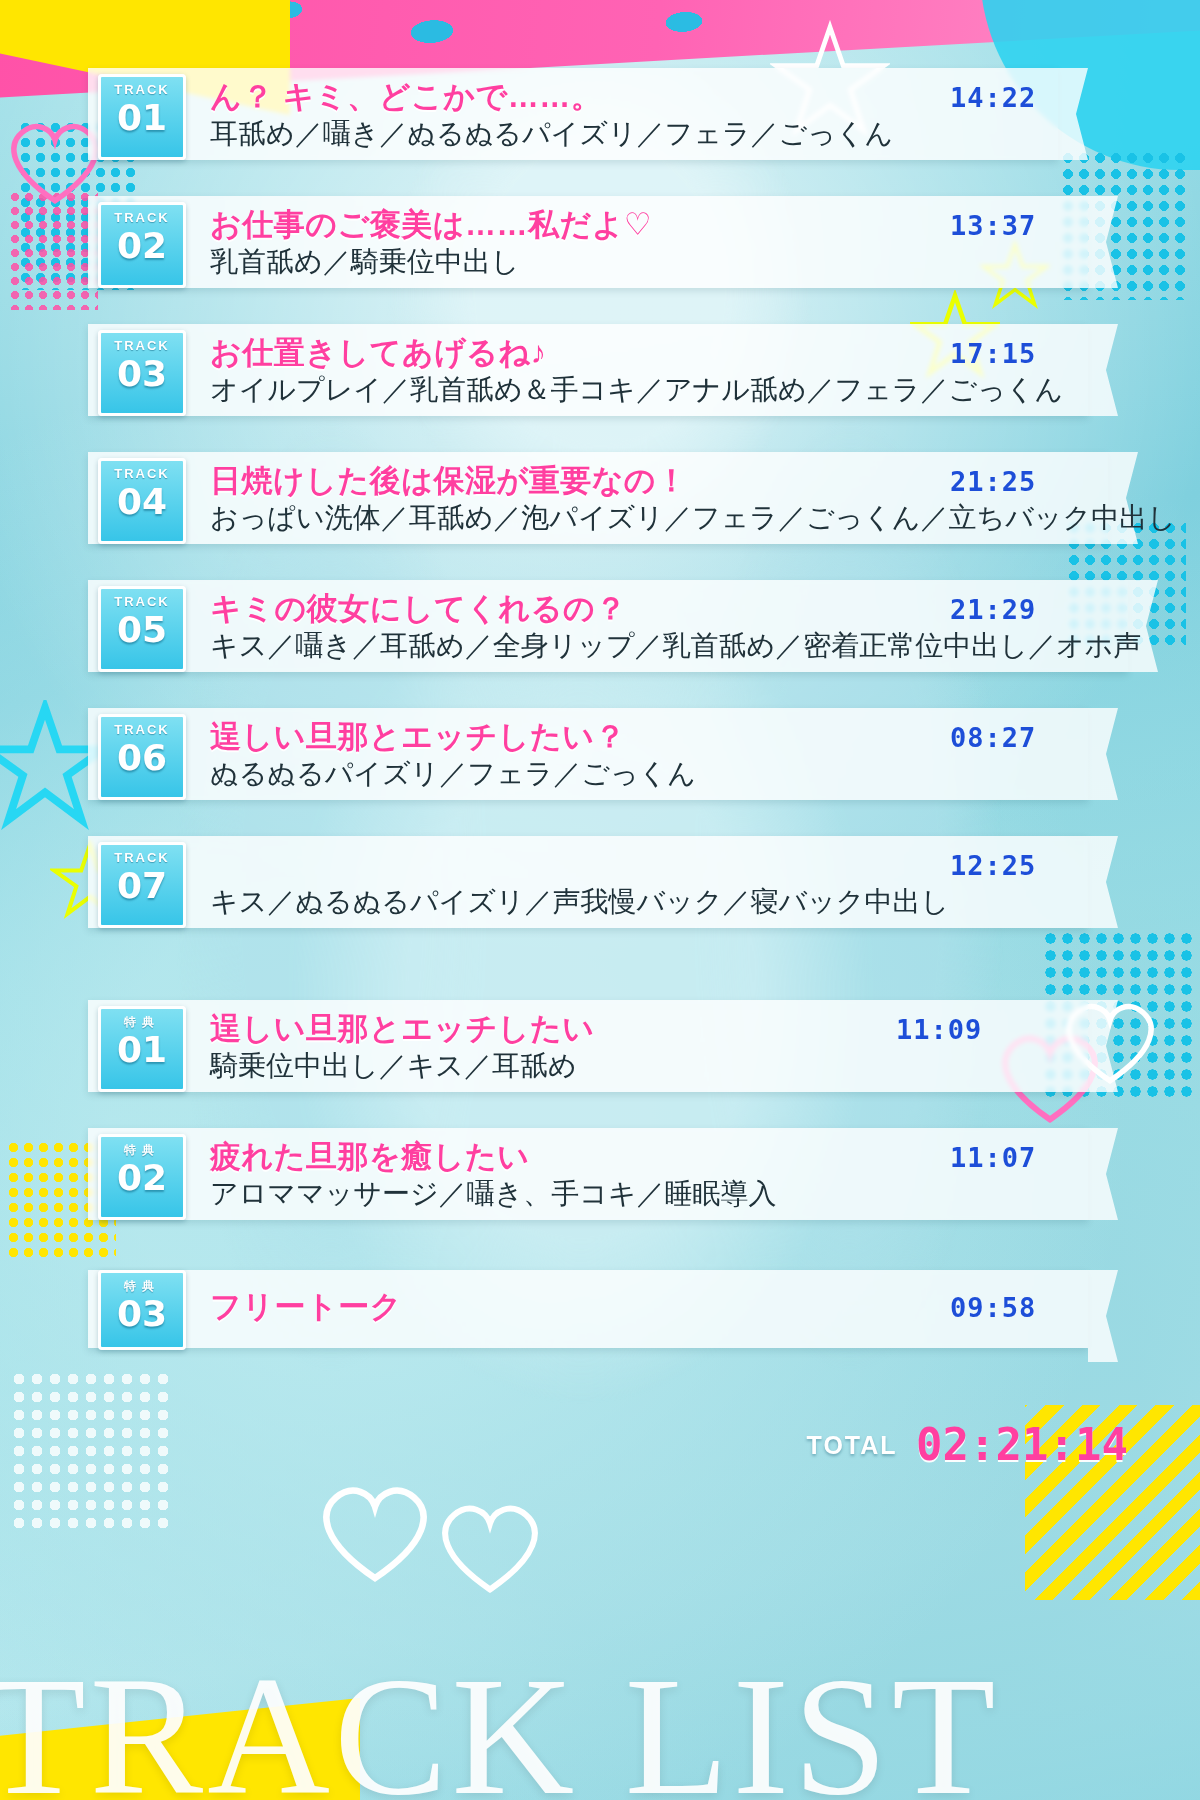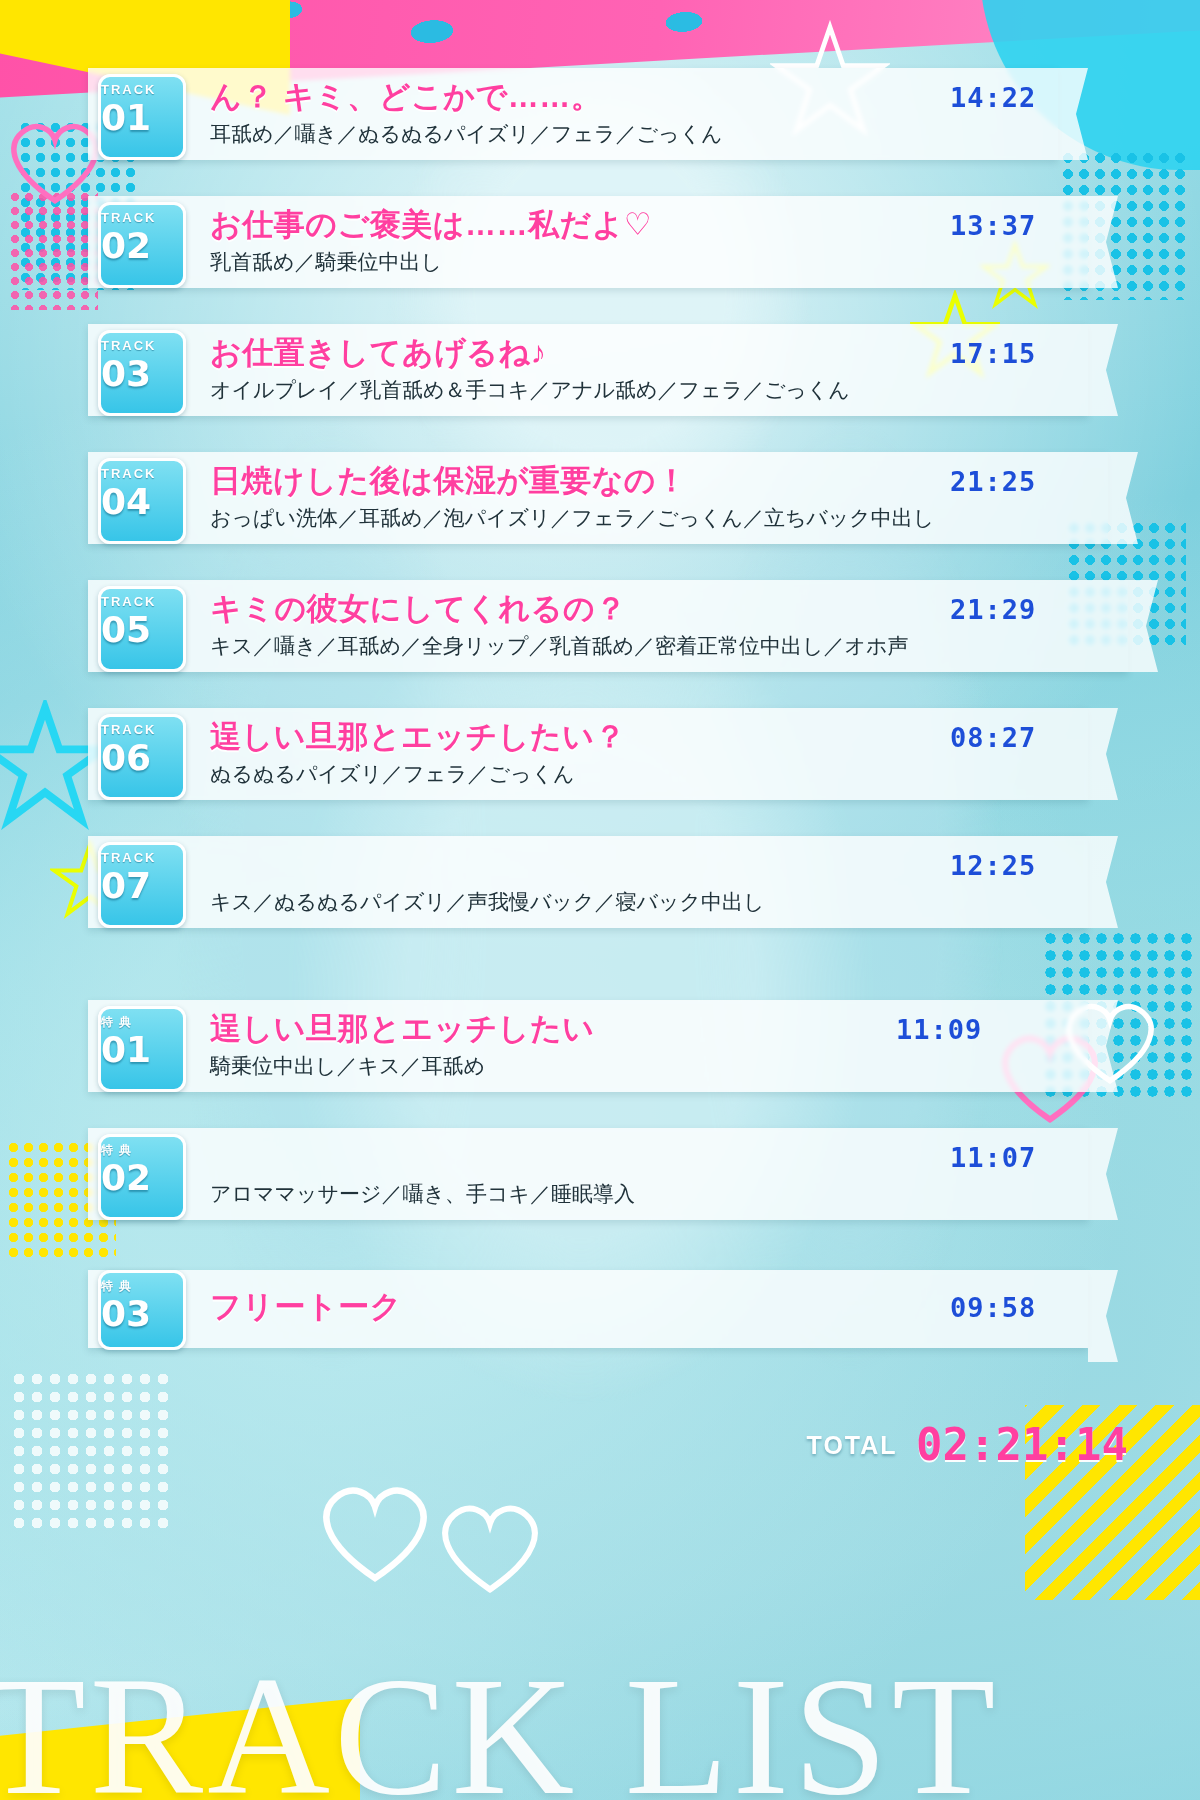--- a/index.html
+++ b/index.html
@@ -83,44 +83,44 @@
     -webkit-backdrop-filter:blur(2px);backdrop-filter:blur(2px);
   }
   .ribbon:after{ 
     content:"";position:absolute;right:-30px;top:0;width:30px;height:92px;
     background:rgba(255,255,255,.80);
     clip-path:polygon(0 0,100% 0,60% 50%,100% 100%,0 100%);
   }
   .badge{
     position:absolute;left:98px;top:6px;width:82px;height:80px;
     background:linear-gradient(180deg,#7fe0f2 0%,#37c5e8 100%);
-    border:3px solid #ffffff;border-radius:12px;
+    border:3px solid #ffffff;border-radius:4px;
     box-shadow:0 2px 5px rgba(0,70,95,.25);
-    color:#ffffff;
+    text-align:center;color:#ffffff;
   }
   .badge .kind{
     display:block;font-size:13px;font-weight:bold;letter-spacing:2px;
     line-height:20px;margin-top:3px;text-shadow:0 1px 1px rgba(0,80,110,.45);
   }
   .badge .kind.jp{letter-spacing:6px;font-size:12px;}
   .badge .num{
     display:block;font-size:36px;font-weight:bold;line-height:36px;
     font-family:"DejaVu Sans",sans-serif;
     text-shadow:0 2px 2px rgba(0,80,110,.45);
   }
   .title{
     position:absolute;left:210px;top:10px;
     font-size:31px;font-weight:bold;color:#ff3fa0;
     letter-spacing:.5px;line-height:38px;
     text-shadow:0 2px 0 rgba(255,255,255,.9);
     white-space:nowrap;
   }
   .subtitle{
     position:absolute;left:210px;top:52px;
-    font-size:21px;color:#20323a;line-height:28px;white-space:nowrap;
+    font-size:28px;color:#20323a;line-height:28px;white-space:nowrap;
   }
   .time{
     position:absolute;top:14px;
     font-size:27px;font-weight:bold;color:#1d4ed8;
     font-family:"DejaVu Sans Mono","Liberation Mono",monospace;
     letter-spacing:1px;
   }
   .total{
     position:absolute;right:72px;bottom:100px;text-align:right;white-space:nowrap;
   }
@@ -278,20 +278,21 @@
     <div class="subtitle">騎乗位中出し／キス／耳舐め</div>
     <div class="time" style="left:896px;">11:09</div>
   </div>
 
   <div class="row" style="top:1128px;position:absolute;left:0;width:1200px;">
     <div class="ribbon" style="width:1000px;"></div>
     <div class="badge">
       <span class="kind jp">特典</span>
       <span class="num">02</span>
     </div>
+    <div class="title">疲れた旦那を癒したい</div>
     <div class="subtitle">アロママッサージ／囁き、手コキ／睡眠導入</div>
     <div class="time" style="left:950px;">11:07</div>
   </div>
 
   <div class="row" style="top:1270px;position:absolute;left:0;width:1200px;">
     <div class="ribbon" style="width:1000px;height:78px;"></div>
     <div class="badge" style="top:0;height:74px;">
       <span class="kind jp">特典</span>
       <span class="num">03</span>
     </div>

